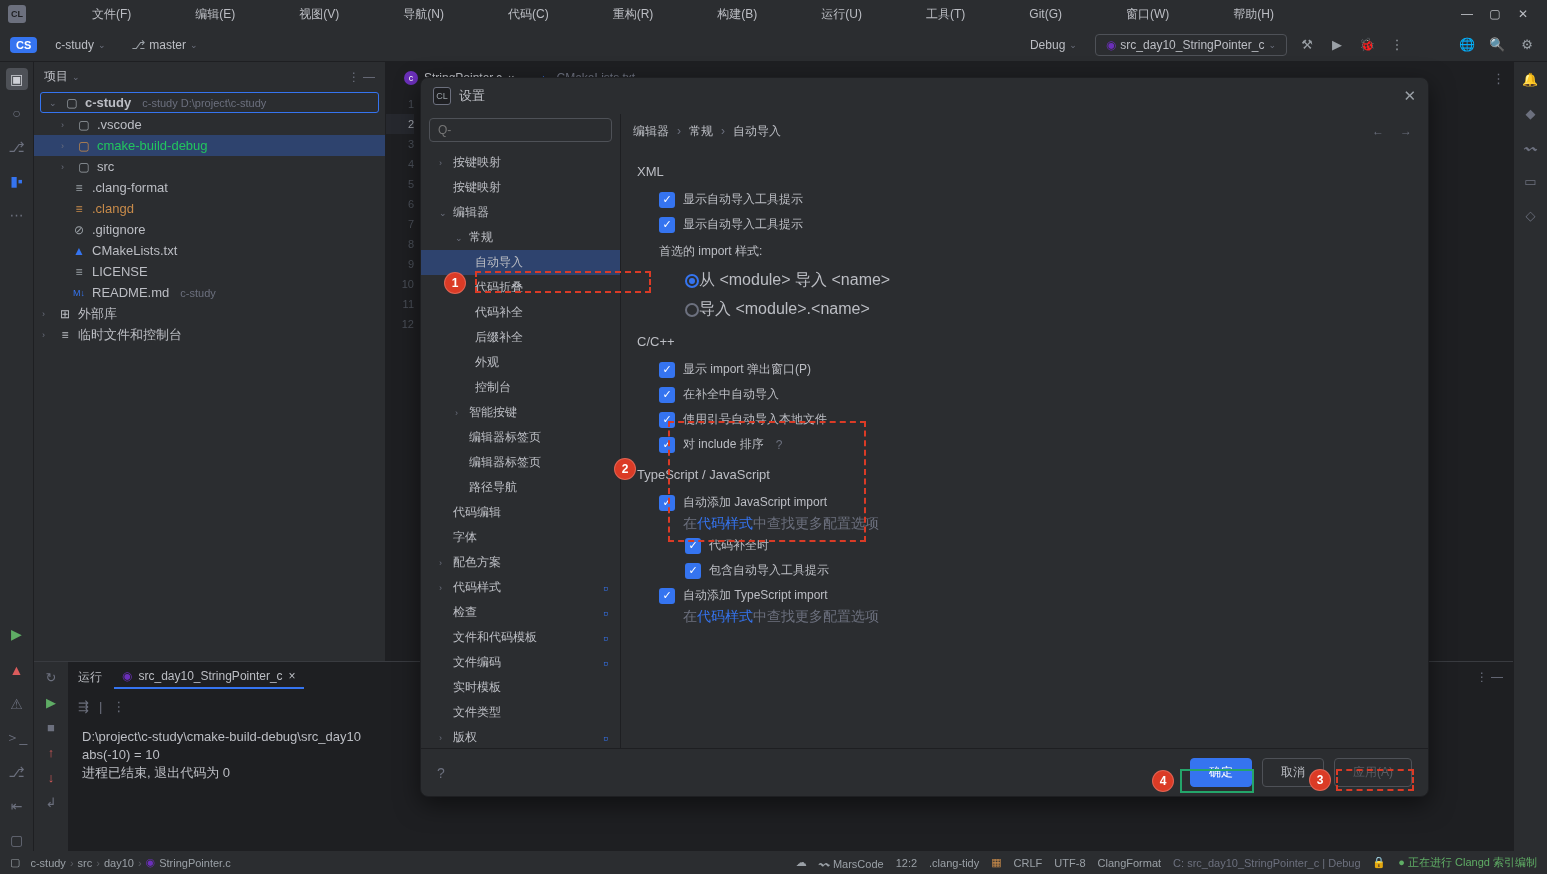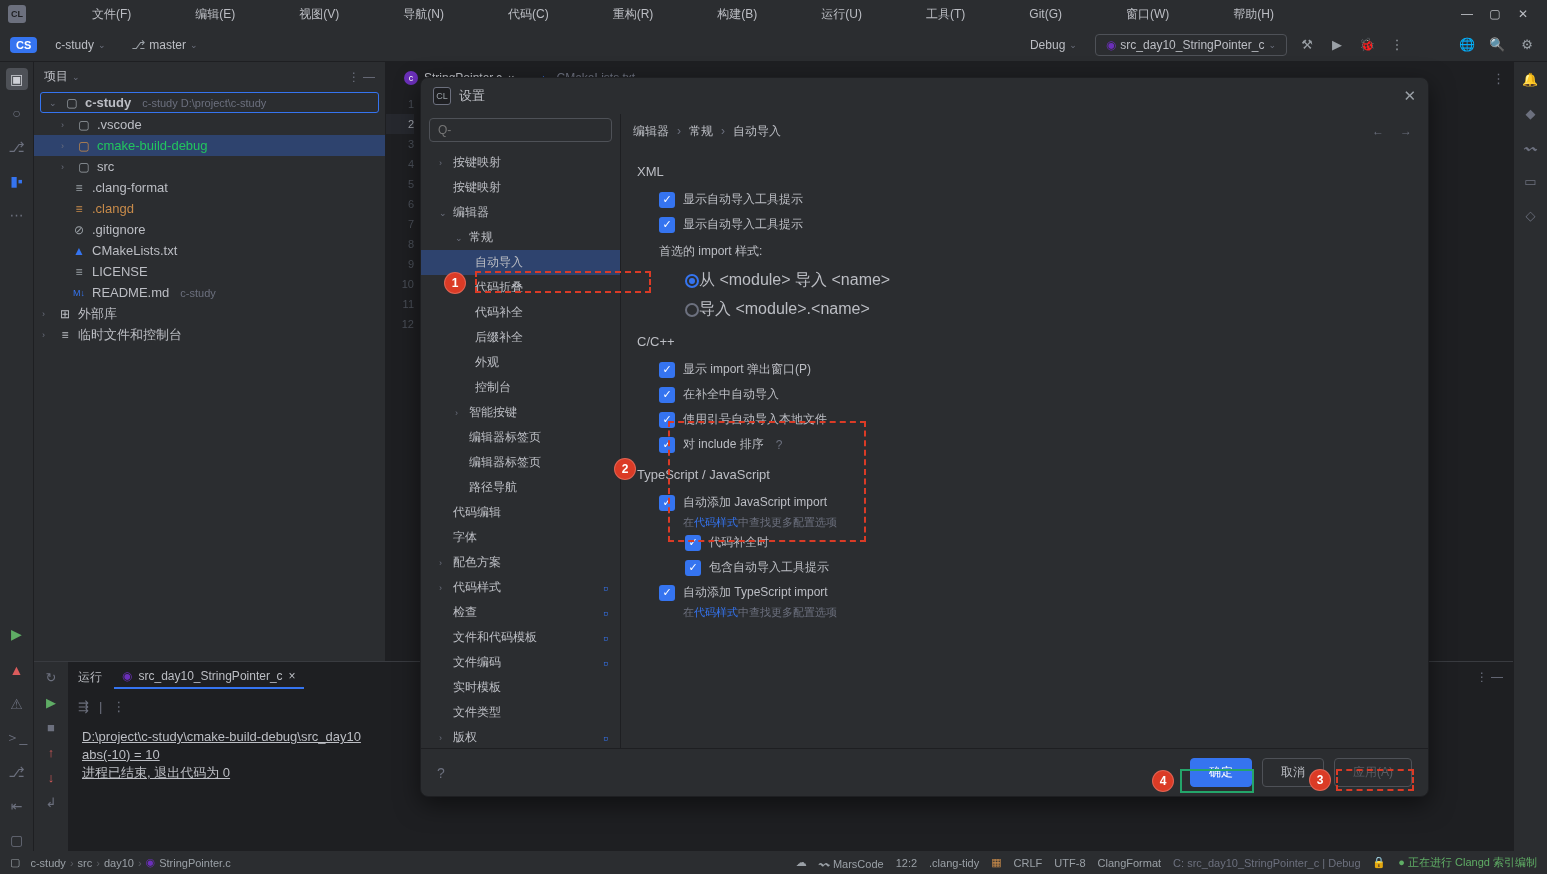--- a/index.html
+++ b/index.html
@@ -63,21 +63,21 @@
 .run-panel { position: absolute; bottom: 23px; left: 34px; right: 34px; height: 190px; background: #1e1f22; border-top: 1px solid #393b40; display: flex; }
 .run-left-gutter { width: 34px; background: #2b2d30; display: flex; flex-direction: column; align-items: center; padding-top: 8px; gap: 10px; }
 .run-left-gutter .g-icon { color: #6c707e; cursor: pointer; font-size: 13px; }
 .run-left-gutter .play { color: #5fad65; }
 .run-left-gutter .red { color: #db5c5c; }
 .run-content { flex: 1; display: flex; flex-direction: column; }
 .run-tabs { height: 30px; display: flex; align-items: center; padding: 0 10px; gap: 12px; font-size: 12px; }
 .run-tab { padding: 4px 8px; display: flex; align-items: center; gap: 6px; }
 .run-tab.active { border-bottom: 2px solid #3574f0; }
 .run-toolbar { height: 28px; display: flex; align-items: center; padding: 0 10px; gap: 10px; color: #6c707e; }
-.console { flex: 1; background: #1e1f22; padding: 8px 14px; font-family: "Consolas", monospace; font-size: 13px; color: #bcbec4; text-decoration: underline; }
+.console { flex: 1; background: #1e1f22; padding: 8px 14px; font-family: "Consolas", monospace; font-size: 13px; color: #bcbec4; }
 .console .line { line-height: 18px; white-space: pre; }
 
 
 .statusbar { position: absolute; bottom: 0; left: 0; right: 0; height: 23px; background: #2b2d30; display: flex; align-items: center; padding: 0 10px; gap: 10px; font-size: 11px; color: #9aa0a6; }
 .statusbar .spacer { flex: 1; }
 .statusbar .crumb { display: flex; align-items: center; gap: 4px; }
 .statusbar .sep { color: #5a5d63; }
 .status-right { display: flex; align-items: center; gap: 12px; }
 .status-green { color: #5fad65; }
 
@@ -111,21 +111,21 @@
 
 .section-title { font-size: 13px; margin: 10px 0 8px 0; color: #bcbec4; }
 .check-row { display: flex; align-items: center; gap: 8px; padding: 4px 0 4px 22px; font-size: 12px; }
 .check-row.sub { padding-left: 48px; }
 .radio-row { display: flex; align-items: center; gap: 0; padding: 4px 0 4px 48px; font-size: 16px; }
 .chk { width: 16px; height: 16px; border-radius: 3px; background: #3574f0; display: flex; align-items: center; justify-content: center; color: #fff; font-size: 11px; cursor: pointer; }
 .radio { width: 14px; height: 14px; border-radius: 50%; border: 2px solid #6c707e; cursor: pointer; position: relative; }
 .radio.on { border-color: #3574f0; }
 .radio.on::after { content: ''; position: absolute; inset: 2px; background: #3574f0; border-radius: 50%; }
 .label-sub { padding-left: 22px; font-size: 12px; color: #bcbec4; margin: 6px 0; }
-.hint-row { padding-left: 46px; font-size: 11px; color: #6c707e; }
+.hint-row { padding-left: 46px; font-size: 14px; color: #6c707e; }
 .hint-row .link { color: #3574f0; }
 .help-icon { color: #6c707e; font-size: 12px; margin-left: 4px; }
 
 .dialog-footer { height: 48px; display: flex; align-items: center; padding: 0 16px; gap: 10px; border-top: 1px solid #1e1f22; }
 .dialog-footer .spacer { flex: 1; }
 .dialog-footer .help { color: #6c707e; font-size: 14px; }
 .btn { padding: 5px 18px; border-radius: 4px; font-size: 12px; cursor: pointer; border: 1px solid #4e5157; background: #2b2d30; color: #bcbec4; }
 .btn.primary { background: #3574f0; border-color: #3574f0; color: #fff; }
 .btn.disabled { color: #5a5d63; }
 

